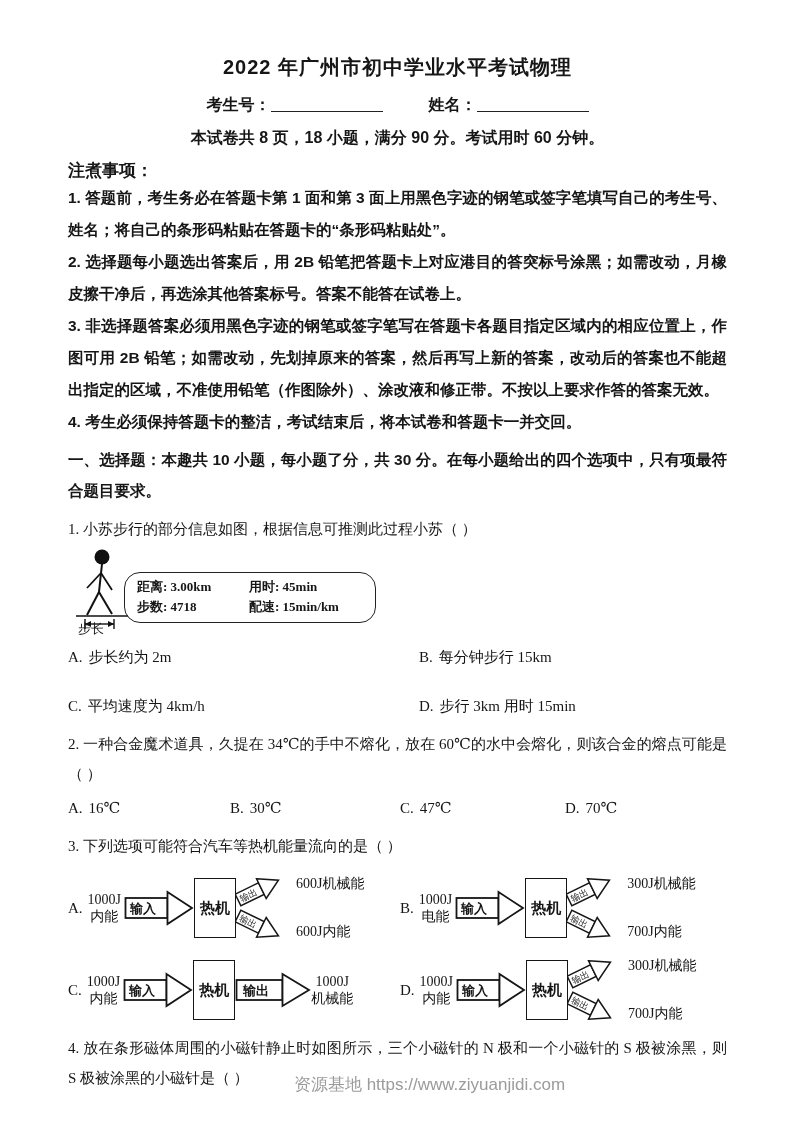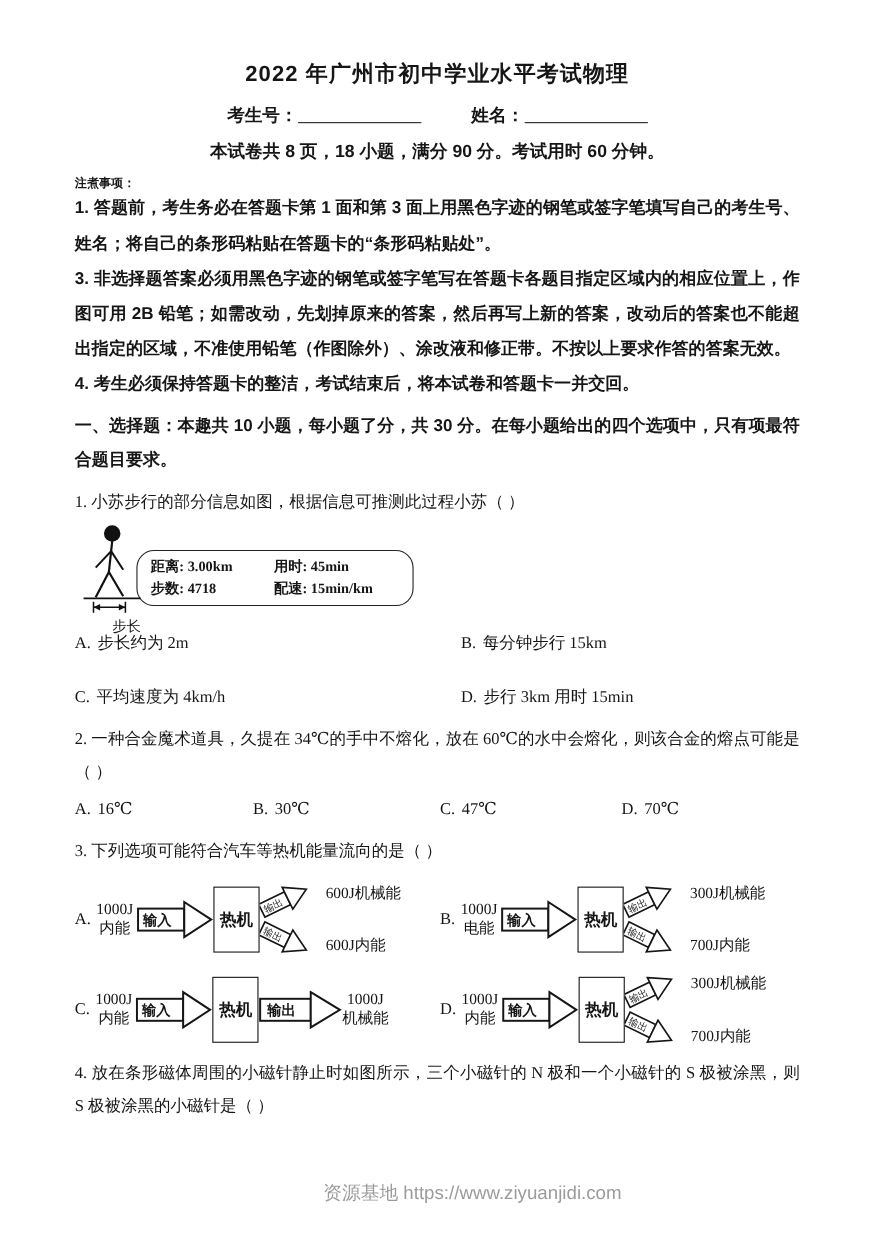--- a/index.html
+++ b/index.html
@@ -9,30 +9,30 @@
   }
   .hei{font-family:"Liberation Sans","DejaVu Sans",sans-serif;font-weight:700;}
   .song{font-family:"Liberation Serif","DejaVu Serif",serif;font-weight:400;}
 
   .title{text-align:center;font-size:20px;letter-spacing:1px;margin:0 0 14px 0;}
   .cand-line{text-align:center;font-size:16px;margin:14px 0 10px 0;}
   .blank{display:inline-block;width:112px;border-bottom:1.6px solid #222;height:14px;vertical-align:-2px;}
   .cand-gap{display:inline-block;width:46px;}
   .paper-info{text-align:center;font-size:16px;margin:12px 0 10px 0;}
 
-  .notice-head{font-size:11px;margin:10px 0 0 0;}
+  .notice-head{font-size:17px;margin:10px 0 0 0;}
   .notice-p{font-size:15.5px;line-height:32px;margin:0;text-align:justify;}
   .section-head{font-size:15.5px;line-height:31px;margin:6px 0 0 0;text-align:justify;}
 
   .stem{font-size:15px;line-height:30px;margin:8px 0 0 0;text-align:justify;}
 
   
   .q1-fig{position:relative;height:92px;margin:4px 0 2px 0;}
   .walker{position:absolute;left:4px;top:0;}
-  .steplen{position:absolute;left:10px;top:85px;font-size:13px;margin-left:24px;}
+  .steplen{position:absolute;left:10px;top:72px;font-size:13px;}
   .info-box{
     position:absolute;left:56px;top:24px;width:228px;border:1.6px solid #222;border-radius:16px;
     padding:5px 10px 6px 12px;display:grid;grid-template-columns:112px auto;row-gap:2px;
     font-size:13px;font-weight:700;
   }
   .info-item{white-space:nowrap;}
 
   .opts2{display:grid;grid-template-columns:332px auto;row-gap:4px;font-size:15px;line-height:30px;margin-top:2px;gap:19px;}
   .opts4{display:grid;grid-template-columns:162px 170px 165px auto;font-size:15px;line-height:30px;margin-top:4px;}
   .optlab{margin-right:6px;}
@@ -65,20 +65,21 @@
 
   <div class="cand-line hei">
     <span>考生号：</span><span class="blank"></span><span class="cand-gap"></span><span>姓名：</span><span class="blank"></span>
   </div>
 
   <div class="paper-info hei">本试卷共 8 页，18 小题，满分 90 分。考试用时 60 分钟。</div>
 
   <div>
     <p class="notice-head hei">注煮事项：</p>
     <p class="notice-p hei">1. 答题前，考生务必在答题卡第 1 面和第 3 面上用黑色字迹的钢笔或签字笔填写自己的考生号、姓名；将自己的条形码粘贴在答题卡的“条形码粘贴处”。</p>
+    <p class="notice-p hei">2. 选择题每小题选出答案后，用 2B 铅笔把答题卡上对应港目的答突标号涂黑；如需改动，月橡皮擦干净后，再选涂其他答案标号。答案不能答在试卷上。</p>
     <p class="notice-p hei">3. 非选择题答案必须用黑色字迹的钢笔或签字笔写在答题卡各题目指定区域内的相应位置上，作图可用 2B 铅笔；如需改动，先划掉原来的答案，然后再写上新的答案，改动后的答案也不能超出指定的区域，不准使用铅笔（作图除外）、涂改液和修正带。不按以上要求作答的答案无效。</p>
     <p class="notice-p hei">4. 考生必须保持答题卡的整洁，考试结束后，将本试卷和答题卡一并交回。</p>
   </div>
 
   <p class="section-head hei">一、选择题：本趣共 10 小题，每小题了分，共 30 分。在每小题给出的四个选项中，只有项最符合题目要求。</p>
 
   <p class="stem song">1. 小苏步行的部分信息如图，根据信息可推测此过程小苏（      ）</p>
 
   <div class="q1-fig">
     <svg class="walker" width="62" height="88" viewBox="0 0 62 88">

